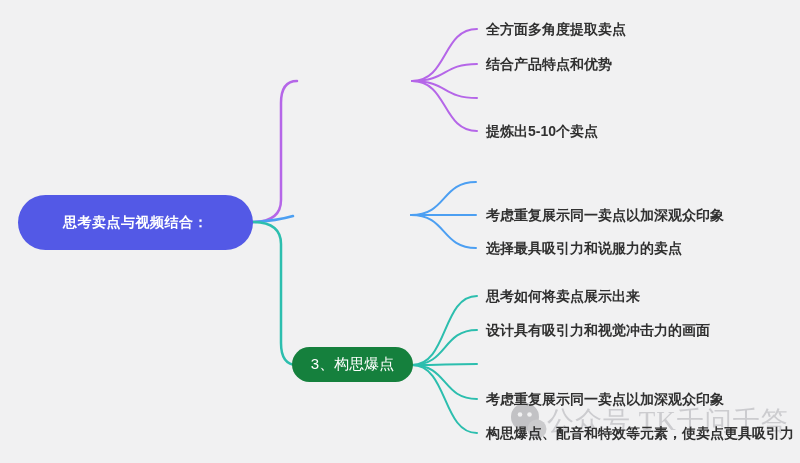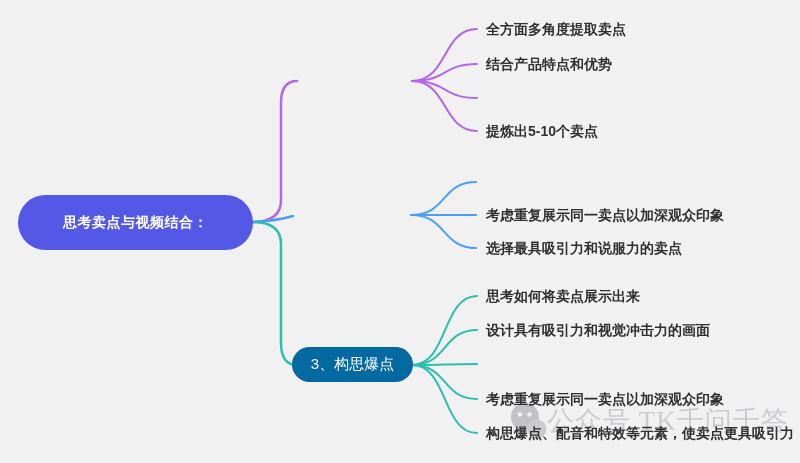--- a/index.html
+++ b/index.html
@@ -37,21 +37,21 @@
     letter-spacing: 0.5px;
   }
   .branch-node {
     width: 121px; height: 35px;
     border-radius: 18px;
     font-size: 15px;
     font-weight: 500;
   }
   .branch-1 { left: 292px; top: 64px;  background: #b566e8; }
   .branch-2 { left: 291px; top: 198px; background: #4c9ff2; }
-  .branch-3 { left: 292px; top: 347px; background: #0369a1; }
+  .branch-3 { left: 292px; top: 347px; background: #15803d; }
   .leaf {
     position: absolute;
     left: 486px;
     height: 20px;
     line-height: 20px;
     font-size: 14px;
     font-weight: 600;
     color: #303030;
     white-space: nowrap;
     z-index: 2;

